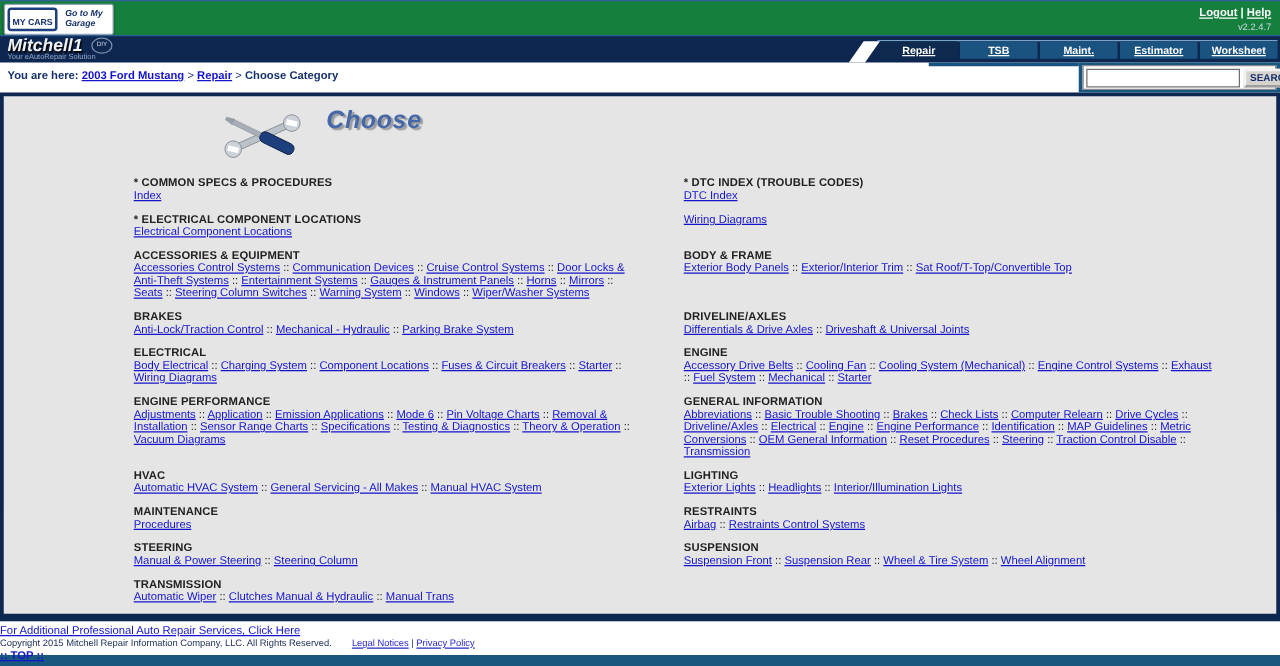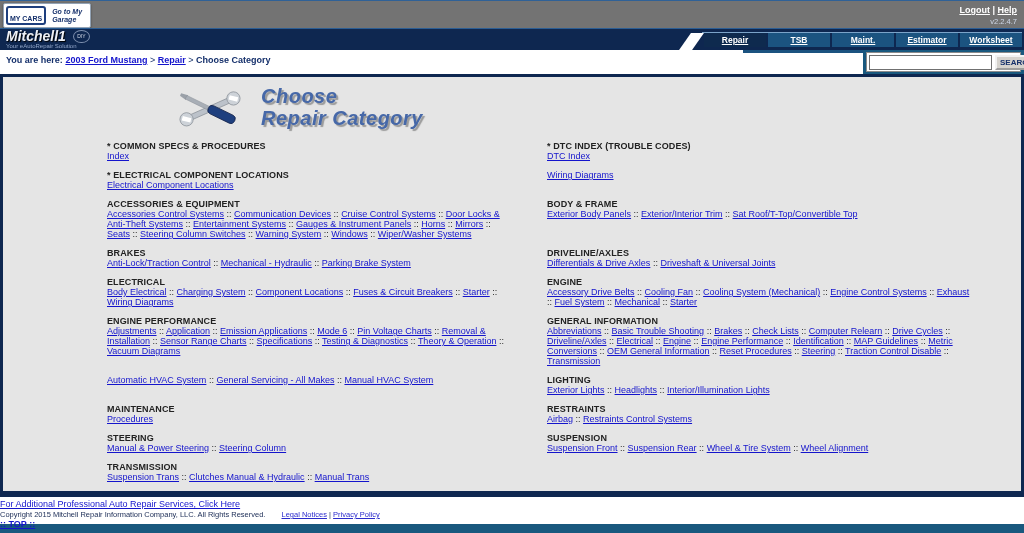--- a/index.html
+++ b/index.html
@@ -1,20 +1,20 @@
 <!DOCTYPE html>
 <html><head>
 <meta charset="utf-8">
 <style>
   html,body {margin:0; padding:0; background:#fff;}
   .page {width:1024px; height:533px; position:relative; overflow:hidden;
          font-family:"Liberation Sans", sans-serif; background:#fff;}
 
   
-  .topbar {height:28px; background:#737373; border-top:1px solid #2f6197; box-sizing:border-box; position:relative;}
+  .topbar {height:28px; background:#15803d; border-top:1px solid #2f6197; box-sizing:border-box; position:relative;}
   .mycars {position:absolute; left:3px; top:2px; height:23px; background:#fff; border:1px solid #93a3b5;
            border-radius:2px; display:flex; align-items:stretch; box-shadow:0 1px 2px rgba(0,0,0,.45); cursor:pointer;}
   .plate {margin:2px; border:2px solid #1e3f7e; border-radius:3px; padding:1px 2px 0 2px; display:flex; flex-direction:column; justify-content:flex-end;}
   .plate-top {font-size:4px; line-height:4px; color:#1e3f7e; text-align:center; letter-spacing:1px;}
   .plate-txt {font-size:7px; line-height:8px; font-weight:bold; color:#15306b; white-space:nowrap;}
   .garage-label {font-size:7px; font-weight:bold; font-style:italic; color:#15306b; padding:2px 4px; width:34px;
                  line-height:8px; display:flex; align-items:center;}
   .top-right {position:absolute; right:7px; top:4px; text-align:right;}
   .top-links {font-size:9px; font-weight:bold; color:#fff;}
   .top-links a {color:#fff; text-decoration:underline; cursor:pointer;}
@@ -143,21 +143,20 @@
         </g>
 
         <g transform="rotate(26 41 27)">
           <polygon points="4,25.5 12,24 12,30 4,28.5" fill="#9aa0a8"></polygon>
           <rect x="11" y="24.8" width="30" height="4.4" fill="#a8aeb6" stroke="#878d95" stroke-width="0.5"></rect>
           <rect x="39" y="22" width="33" height="10" rx="4.5" fill="#1e3f7e" stroke="#101f44" stroke-width="0.8"></rect>
         </g>
       </svg>
       <div class="title-text">
         <div>Choose</div>
-        <div>Repair Category</div>
       </div>
     </div>
 
     <div class="cat-table">
         <div class="crow">
           <div class="ccell left">
             <div class="sec-title">* COMMON SPECS &amp; PROCEDURES</div>
             <div class="sec-links"><a href="#">Index</a></div>
           </div>
           <div class="ccell right">
@@ -209,20 +208,21 @@
             <div class="sec-title">ENGINE PERFORMANCE</div>
             <div class="sec-links"><a href="#">Adjustments</a> :: <a href="#">Application</a> :: <a href="#">Emission Applications</a> :: <a href="#">Mode 6</a> :: <a href="#">Pin Voltage Charts</a> :: <a href="#">Removal &amp; Installation</a> :: <a href="#">Sensor Range Charts</a> :: <a href="#">Specifications</a> :: <a href="#">Testing &amp; Diagnostics</a> :: <a href="#">Theory &amp; Operation</a> :: <a href="#">Vacuum Diagrams</a></div>
           </div>
           <div class="ccell right">
             <div class="sec-title">GENERAL INFORMATION</div>
             <div class="sec-links"><a href="#">Abbreviations</a> :: <a href="#">Basic Trouble Shooting</a> :: <a href="#">Brakes</a> :: <a href="#">Check Lists</a> :: <a href="#">Computer Relearn</a> :: <a href="#">Drive Cycles</a> :: <a href="#">Driveline/Axles</a> :: <a href="#">Electrical</a> :: <a href="#">Engine</a> :: <a href="#">Engine Performance</a> :: <a href="#">Identification</a> :: <a href="#">MAP Guidelines</a> :: <a href="#">Metric Conversions</a> :: <a href="#">OEM General Information</a> :: <a href="#">Reset Procedures</a> :: <a href="#">Steering</a> :: <a href="#">Traction Control Disable</a> :: <a href="#">Transmission</a></div>
           </div>
         </div>
         <div class="crow">
           <div class="ccell left">
+            <div class="sec-title">HVAC</div>
             <div class="sec-links"><a href="#">Automatic HVAC System</a> :: <a href="#">General Servicing - All Makes</a> :: <a href="#">Manual HVAC System</a></div>
           </div>
           <div class="ccell right">
             <div class="sec-title">LIGHTING</div>
             <div class="sec-links"><a href="#">Exterior Lights</a> :: <a href="#">Headlights</a> :: <a href="#">Interior/Illumination Lights</a></div>
           </div>
         </div>
         <div class="crow">
           <div class="ccell left">
             <div class="sec-title">MAINTENANCE</div>
@@ -239,21 +239,21 @@
             <div class="sec-links"><a href="#">Manual &amp; Power Steering</a> :: <a href="#">Steering Column</a></div>
           </div>
           <div class="ccell right">
             <div class="sec-title">SUSPENSION</div>
             <div class="sec-links"><a href="#">Suspension Front</a> :: <a href="#">Suspension Rear</a> :: <a href="#">Wheel &amp; Tire System</a> :: <a href="#">Wheel Alignment</a></div>
           </div>
         </div>
         <div class="crow">
           <div class="ccell left">
             <div class="sec-title">TRANSMISSION</div>
-            <div class="sec-links"><a href="#">Suspension Trans</a> :: <a href="#">Clutches Manual &amp; Hydraulic</a> :: <a href="#">Manual Trans</a></div>
+            <div class="sec-links"><a href="#">Automatic Wiper</a> :: <a href="#">Clutches Manual &amp; Hydraulic</a> :: <a href="#">Manual Trans</a></div>
           </div>
           <div class="ccell right"></div>
         </div>
       </div>
   </div>
 
   <div class="footer">
     <div class="f-link"><a>For Additional Professional Auto Repair Services, Click Here</a></div>
     <div class="f-copy">
       <span>Copyright 2015 Mitchell Repair Information Company, LLC.  All Rights Reserved.</span><span class="gap"></span>

